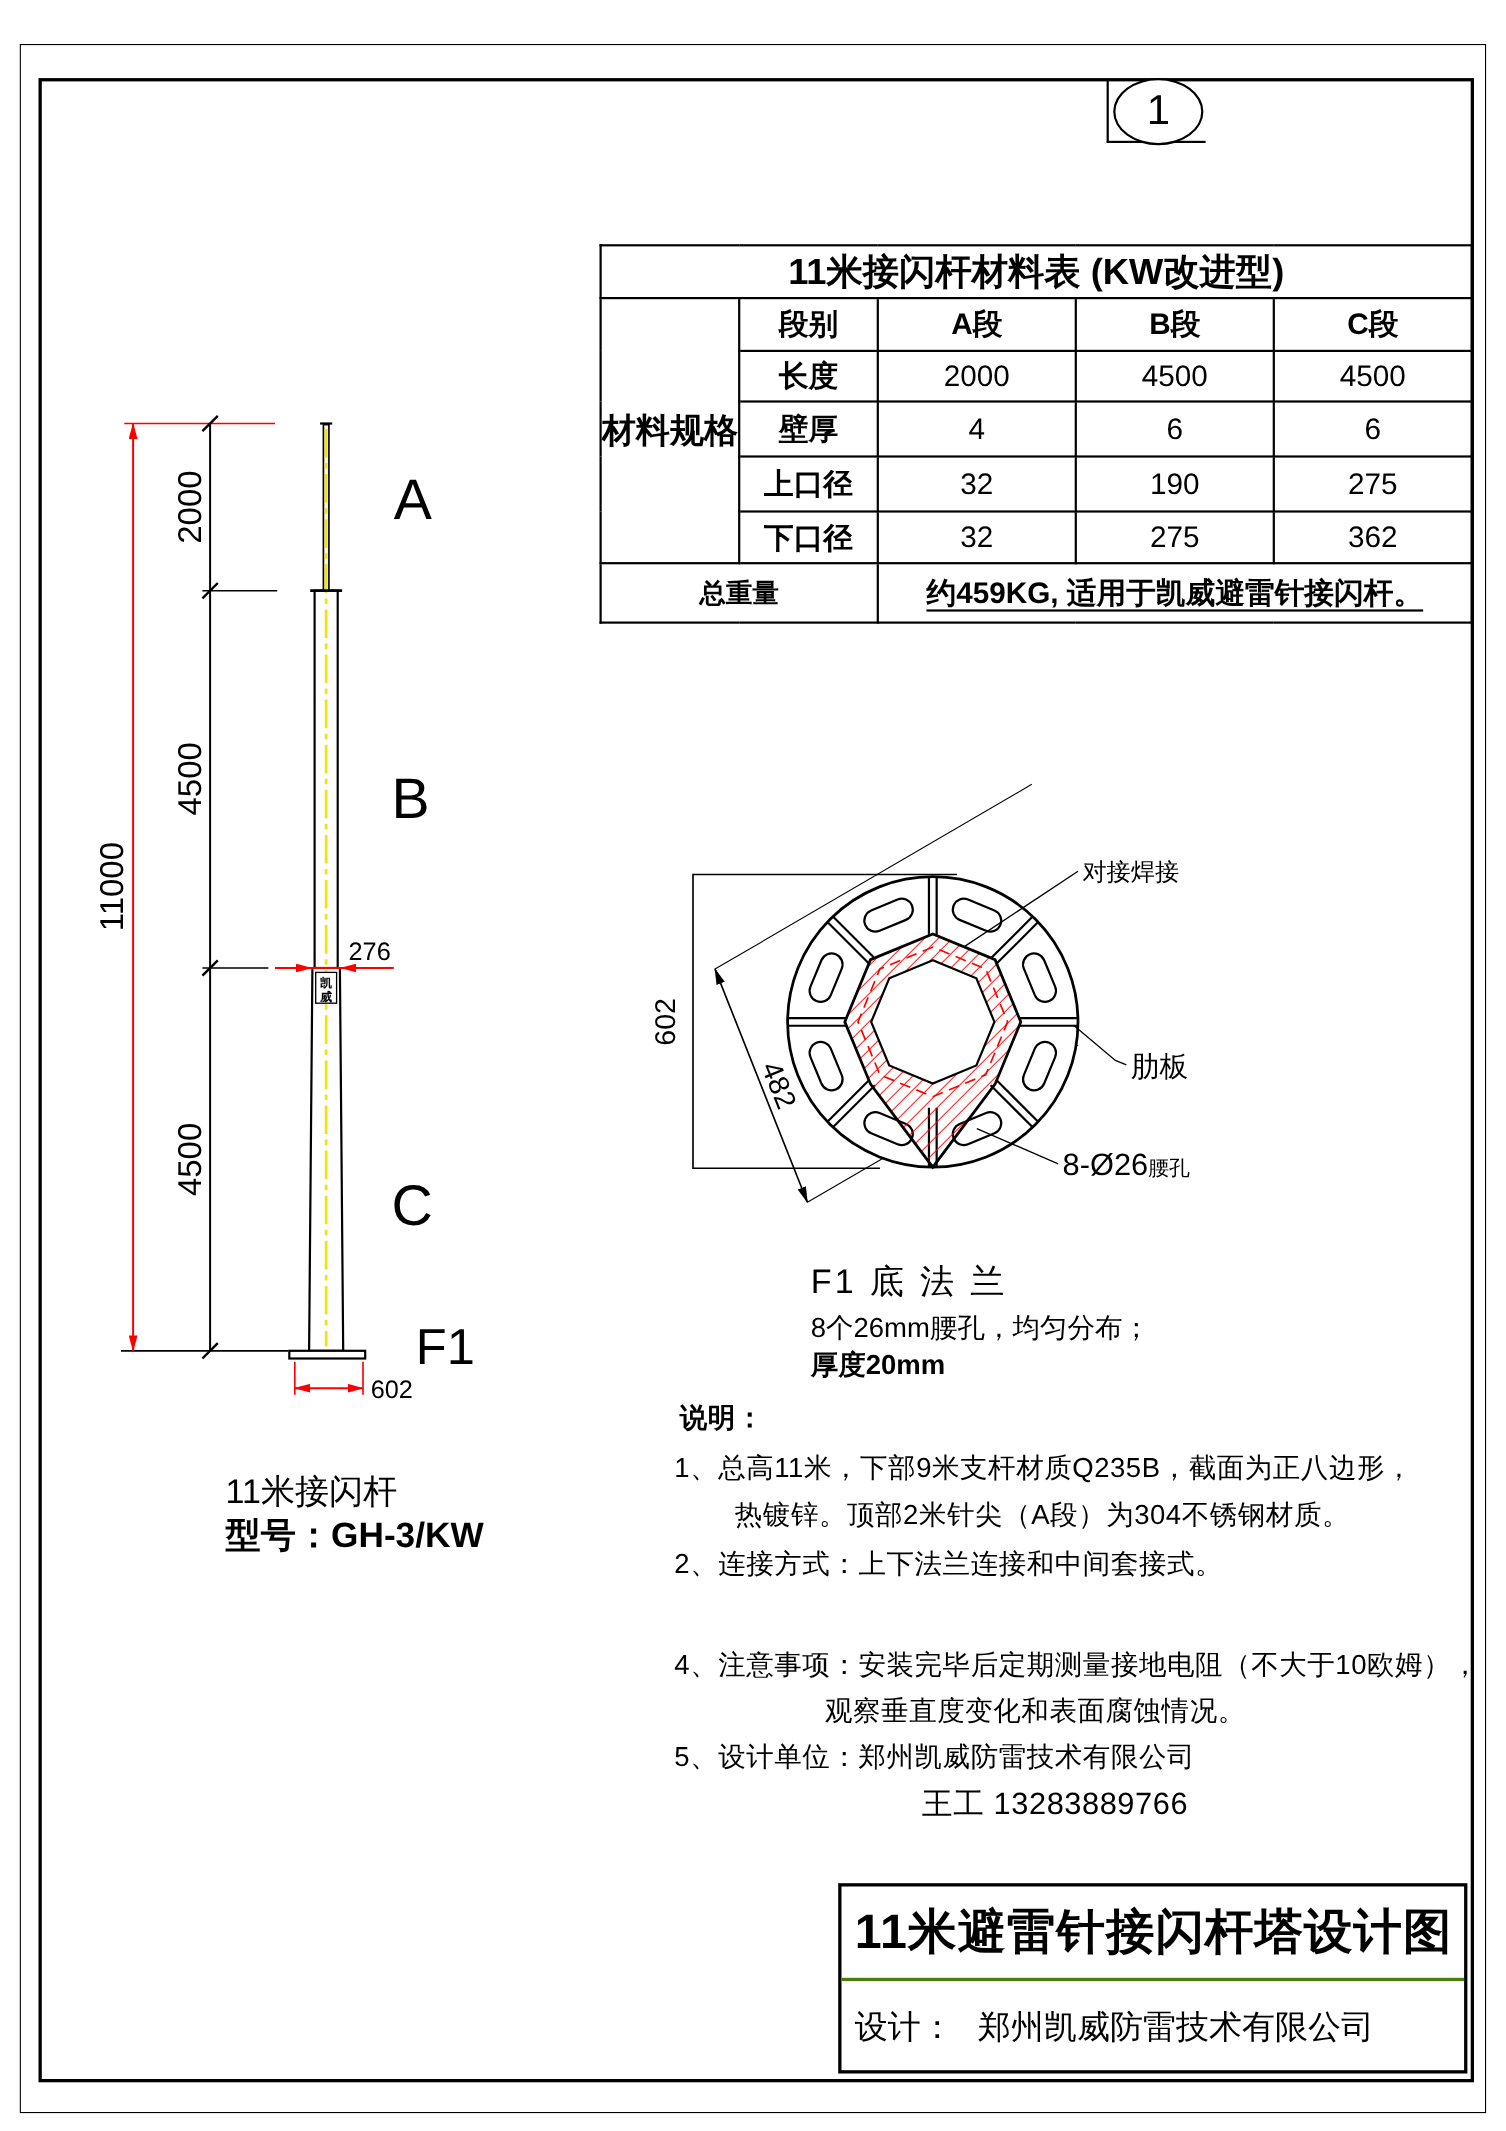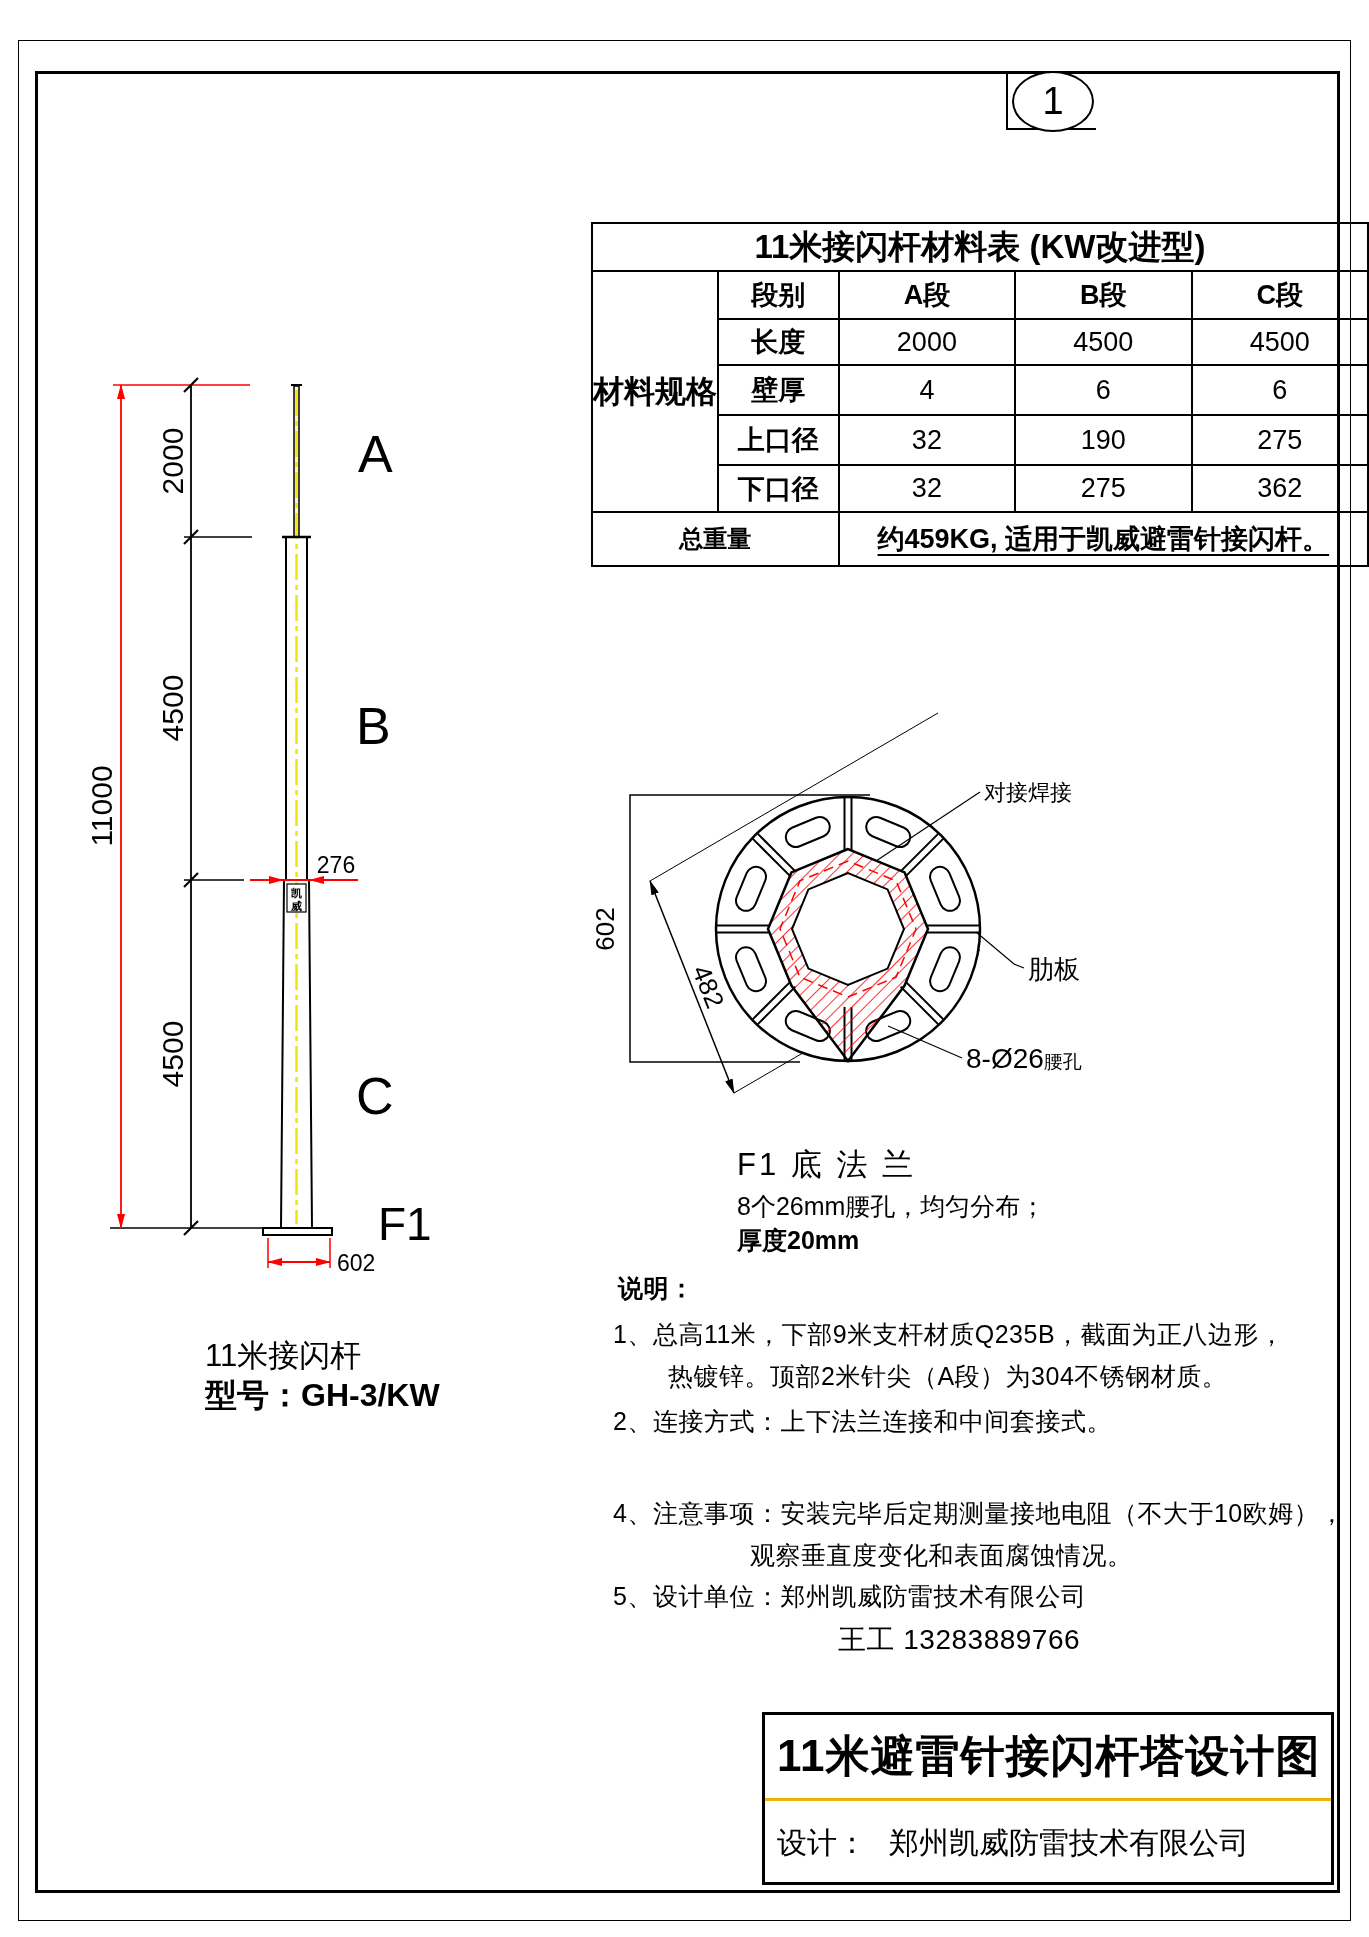--- a/index.html
+++ b/index.html
@@ -9,40 +9,40 @@
   
   #outer-frame{left:18px;top:40px;width:1331px;height:1879px;border:1.5px solid #000;}
   #inner-frame{left:35px;top:71px;width:1299px;height:1816px;border:3px solid #000;}
   
   #balloon-vline{left:1006px;top:72px;width:2px;height:57px;background:#000;}
   #balloon-hline{left:1006px;top:128px;width:90px;height:2px;background:#000;}
   #sheet-balloon{left:1012px;top:71px;width:78px;height:57px;border:2px solid #000;border-radius:50%;
                  background:#fff;display:flex;align-items:center;justify-content:center;
                  font-size:38px;}
   
-  #material-table{left:591px;top:222px;border-collapse:collapse;table-layout:fixed;}
+  #material-table{left:545px;top:222px;border-collapse:collapse;table-layout:fixed;}
   #material-table td{border:2px solid #000;text-align:center;vertical-align:middle;
                      font-size:27px;padding:0;overflow:hidden;white-space:nowrap;}
   #material-table .tbl-title{font-size:33px;font-weight:700;height:46px;}
   #material-table .spec{font-size:31px;font-weight:700;}
   #material-table .lbl{font-size:27px;font-weight:700;}
   #material-table .tw-lbl{font-size:24px;font-weight:700;height:52px;}
   #material-table .tw-val span{font-weight:700;text-decoration:underline;text-underline-offset:6px;}
   
   .note-line{position:absolute;font-size:25px;letter-spacing:.5px;white-space:nowrap;}
   
   #flange-title{left:737px;top:1144px;font-size:31px;letter-spacing:3px;white-space:nowrap;}
   #flange-note1{left:737px;top:1190px;font-size:25px;white-space:nowrap;}
   #flange-note2{left:737px;top:1224px;font-size:25px;white-space:nowrap;font-weight:bold;}
   
   #pole-caption-name{left:205px;top:1335px;font-size:31px;}
   #pole-caption-model{left:205px;top:1374px;font-size:32px;font-weight:600;}
   
   #title-block{left:762px;top:1712px;width:572px;height:173px;border:3px solid #000;box-sizing:border-box;}
-  #title-block .row1{height:83px;border-bottom:3px solid #eab308;display:flex;align-items:center;
+  #title-block .row1{height:83px;border-bottom:3px solid #4d7c0f;display:flex;align-items:center;
                      padding-left:12px;font-size:44px;font-weight:600;letter-spacing:1px;white-space:nowrap;}
   #title-block .row2{height:84px;display:flex;align-items:center;padding-left:12px;font-size:30px;white-space:nowrap;}
   #title-block .row2 .designer-name{margin-left:22px;}
   svg text{font-family:"Liberation Sans",sans-serif;fill:#000;}
 </style>
 </head>
 <body>
 
 <div id="sheet">
 

